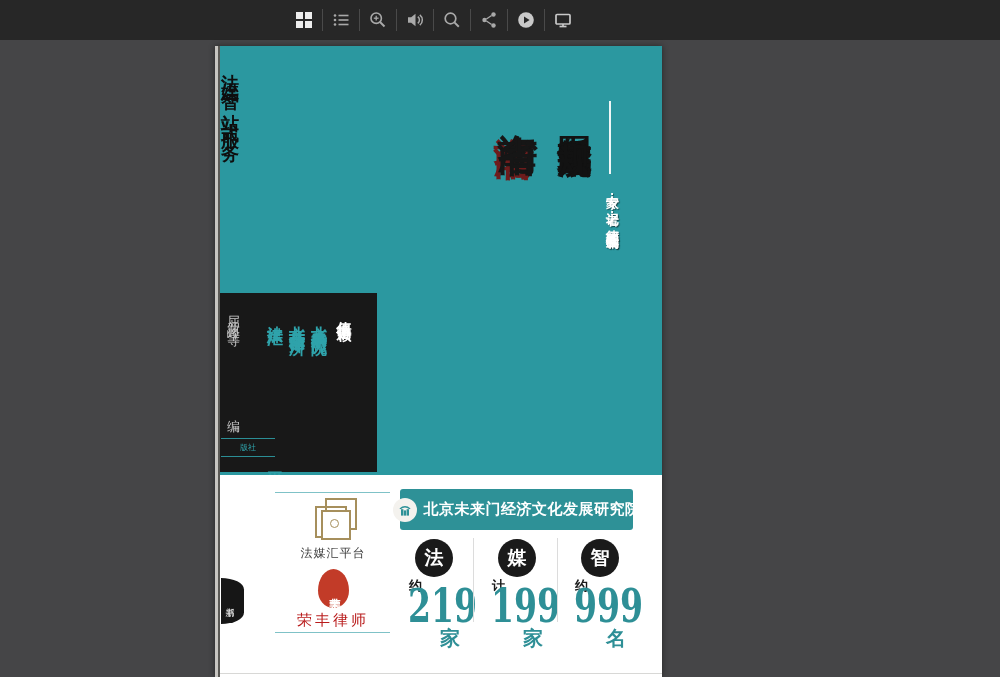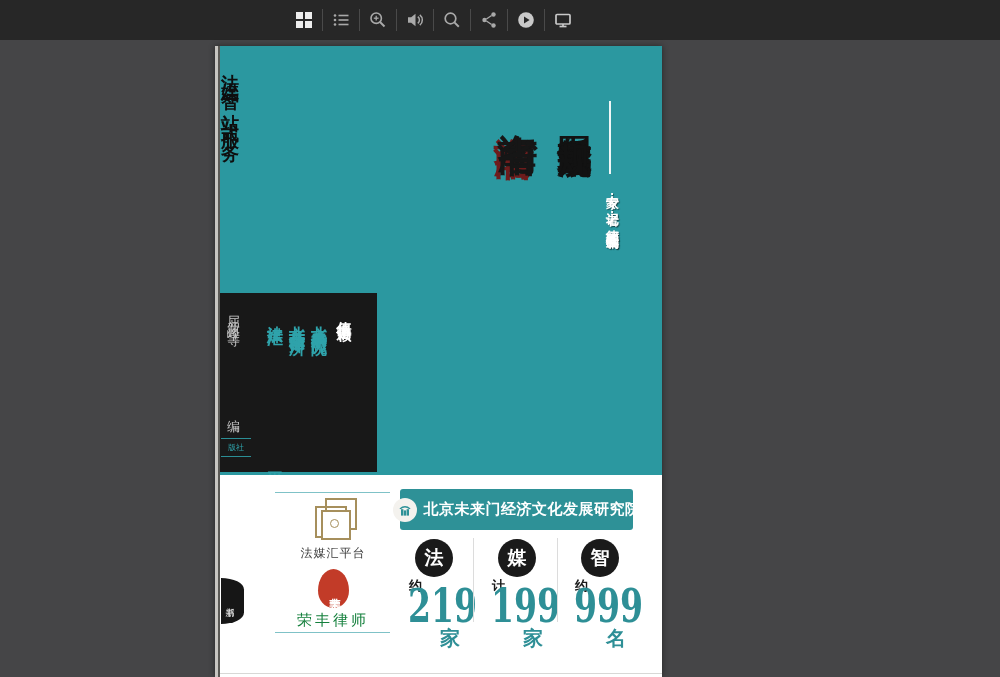--- a/index.html
+++ b/index.html
@@ -40,21 +40,21 @@
   .org-col{position:absolute;top:20px;height:150px;font-size:16px;font-weight:bold;color:#2FA3AB;letter-spacing:2px;}
   .org1{right:48px;}
   .org2{right:70px;}
   .org3{right:92px;display:flex;flex-direction:column;justify-content:space-between;}
   .editors{position:absolute;left:4px;top:12px;font-size:13px;color:#c9c9c9;letter-spacing:6px;
     font-family:"DejaVu Serif","Liberation Serif",serif;}
   .editor-role{position:absolute;left:4px;top:116px;font-size:13px;color:#c9c9c9;
     font-family:"DejaVu Serif","Liberation Serif",serif;}
   .publisher{position:absolute;left:1px;top:145px;width:30px;text-align:center;font-size:8px;
     color:#2FA3AB;border-top:1px solid rgba(47,163,171,0.85);border-bottom:1px solid rgba(47,163,171,0.85);
-    padding:3px 0;}
+    padding:3px 12px;}
 
   
   .badge-new{position:absolute;left:6px;top:532px;width:23px;height:46px;background:#161616;
     border-radius:0 46px 46px 0 / 0 50% 50% 0;z-index:20;display:flex;align-items:center;}
   .badge-new span{writing-mode:vertical-rl;text-orientation:upright;font-size:9px;color:#e8e8e8;
     margin-left:2px;letter-spacing:1px;}
 
   
   .cover-white{position:absolute;left:0;top:429px;right:0;bottom:0;background:#ffffff;}
   .tealine{position:absolute;left:60px;width:115px;height:0;border-top:1px solid #7fc2c7;}
@@ -67,21 +67,21 @@
   .gsq3{left:6px;top:12px;width:26px;height:26px;background:#fff;}
   .gsq-dot{position:absolute;left:15px;top:21px;width:7px;height:7px;border:1px solid #A68F5C;
     border-radius:50%;font-size:6px;color:#A68F5C;line-height:7px;text-align:center;}
   .logo1-label{position:absolute;left:60px;top:70px;width:116px;text-align:center;font-size:12px;
     color:#3a3a3a;letter-spacing:1px;}
   .red-seal{position:absolute;left:103px;top:94px;width:31px;height:39px;background:#C23B28;
     border-radius:50% 50% 48% 48% / 55% 55% 45% 45%;display:flex;align-items:center;justify-content:center;}
   .red-seal span{writing-mode:vertical-rl;text-orientation:upright;color:#fff;font-size:11px;
     font-weight:bold;font-family:"DejaVu Serif","Liberation Serif",serif;}
   .logo2-label{position:absolute;left:60px;top:136px;width:116px;text-align:center;font-size:15px;
-    color:#15803d;letter-spacing:3px;font-family:"DejaVu Serif","Liberation Serif",serif;}
+    color:#b91c1c;letter-spacing:3px;font-family:"DejaVu Serif","Liberation Serif",serif;}
 
   .banner{position:absolute;left:185px;top:14px;width:233px;height:41px;background:#2E9197;
     border-radius:3px;display:flex;align-items:center;justify-content:center;gap:7px;}
   .banner-logo{width:24px;height:24px;border-radius:50%;background:#f4f2ee;flex:0 0 auto;
     display:flex;align-items:center;justify-content:center;}
   .banner-text{color:#ffffff;font-size:15px;font-weight:bold;letter-spacing:0.5px;white-space:nowrap;}
 
   .stat-col{position:absolute;top:60px;width:52px;height:118px;}
   .sc1{left:193px;} .sc2{left:276px;} .sc3{left:359px;}
   .stat-circle{position:absolute;left:7px;top:4px;width:38px;height:38px;border-radius:50%;

